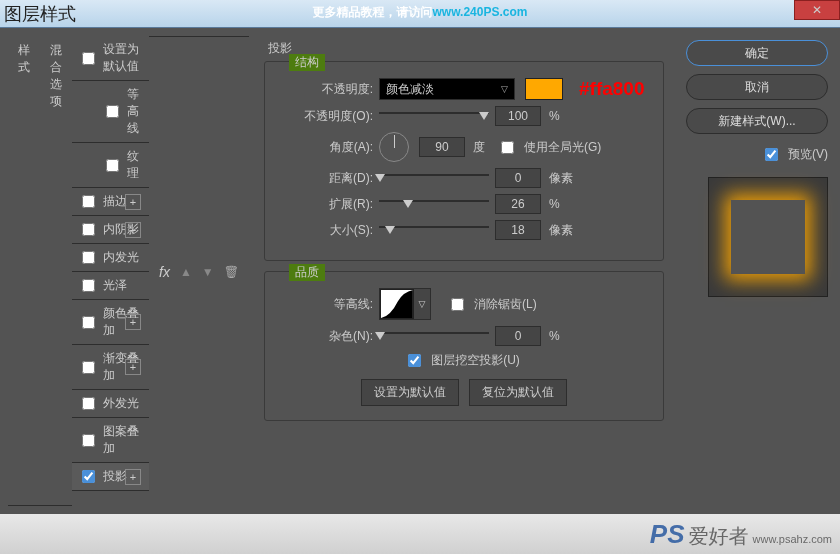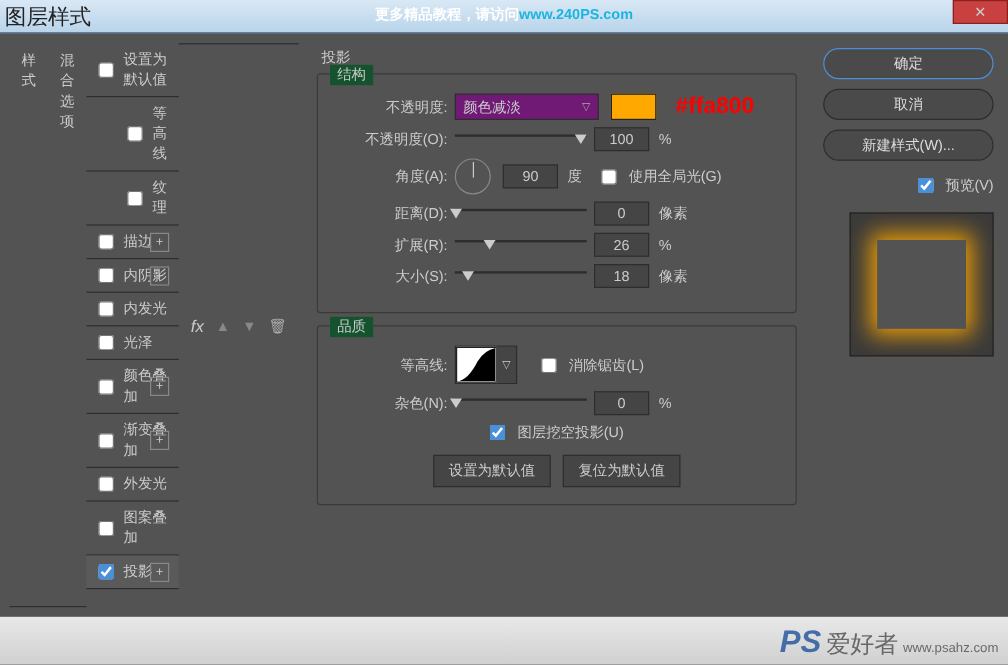--- a/index.html
+++ b/index.html
@@ -20,24 +20,24 @@
 .style-item input[type=checkbox]{margin-right:8px;width:13px;height:13px;accent-color:#4a90d9}
 .style-item .plus{position:absolute;right:8px;width:16px;height:16px;border:1px solid #888;display:flex;align-items:center;justify-content:center;color:#ccc;font-size:11px}
 .style-item.active{background:#5a5a5a}
 .left-footer{display:flex;align-items:center;padding:6px 10px;gap:10px;border-top:1px solid #2d2d2d}
 .left-footer .fx{font-style:italic;font-size:14px}
 .left-footer .arrow{color:#888}
 .left-footer .trash{margin-left:auto;color:#aaa}
 .center-panel{flex:1;padding:4px 10px 10px 10px;overflow:hidden}
 .section-title{color:#ccc;margin-bottom:4px;padding-left:4px}
 .fieldset{border:1px solid #3a3a3a;border-radius:3px;padding:10px 12px 14px 12px;margin-bottom:10px;position:relative}
-.fieldset .legend{position:absolute;top:-8px;left:10px;background:#14532d;padding:0 6px;color:#ccc}
+.fieldset .legend{position:absolute;top:-8px;left:24px;background:#4d7c0f;padding:0 6px;color:#ccc}
 .row{display:flex;align-items:center;margin:6px 0;gap:6px}
 .row .label{width:96px;text-align:right;color:#ccc}
-.select{width:120px;height:22px;background:#701a75;border:1px solid #2d2d2d;display:flex;align-items:center;padding:0 6px;justify-content:space-between}
+.select{width:136px;height:22px;background:#000000;border:1px solid #2d2d2d;display:flex;align-items:center;padding:0 6px;justify-content:space-between}
 .select .chev{font-size:9px;color:#aaa}
 .swatch{width:38px;height:22px;background:#ffa800;border:1px solid #222;margin-left:4px}
 .hexlabel{color:#ff0000;font-size:19px;font-weight:bold;margin-left:10px}
 .slider-track{flex:0 0 110px;height:14px;position:relative;display:flex;align-items:center}
 .slider-line{position:absolute;top:3px;left:0;right:0;height:2px;background:#2d2d2d}
 .slider-thumb{position:absolute;top:3px;width:0;height:0;border-left:5px solid transparent;border-right:5px solid transparent;border-top:8px solid #ccc}
 .num-input{width:46px;height:20px;background:#454545;border:1px solid #2d2d2d;text-align:center;color:#ccc}
 .unit{color:#ccc;margin-left:2px}
 .angle-dial{width:30px;height:30px;border:1px solid #888;border-radius:50%;position:relative;margin-right:4px}
 .angle-dial .hand{position:absolute;width:1px;height:13px;background:#ccc;left:50%;top:2px;transform-origin:bottom center}

